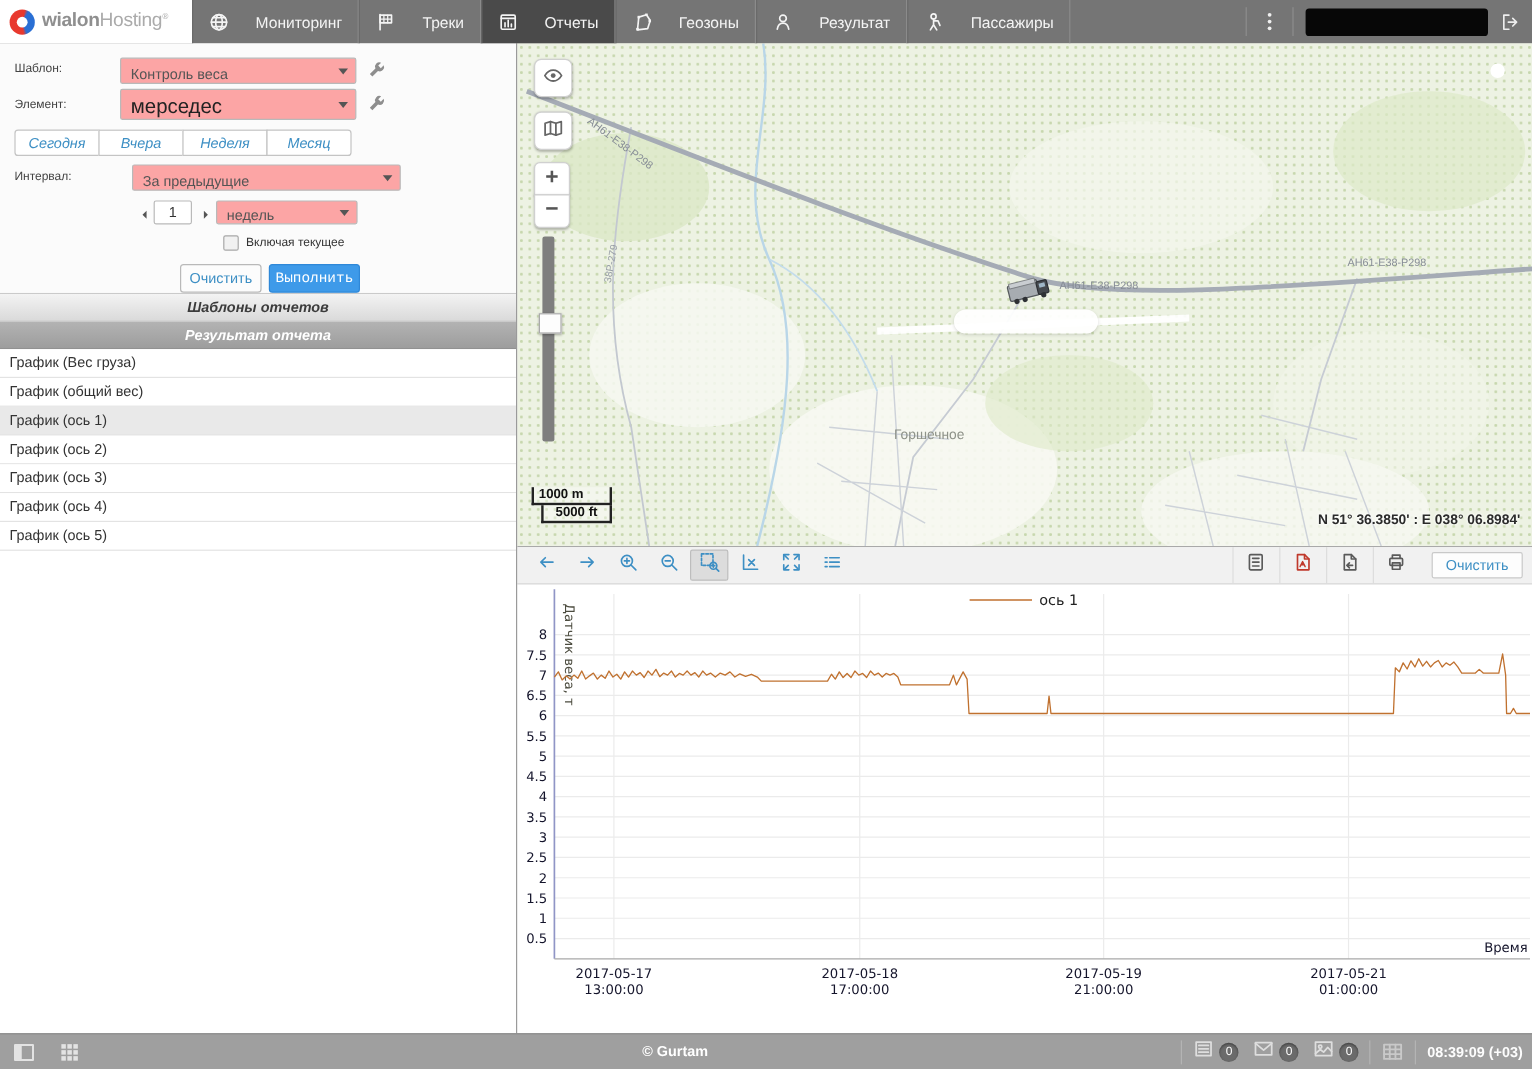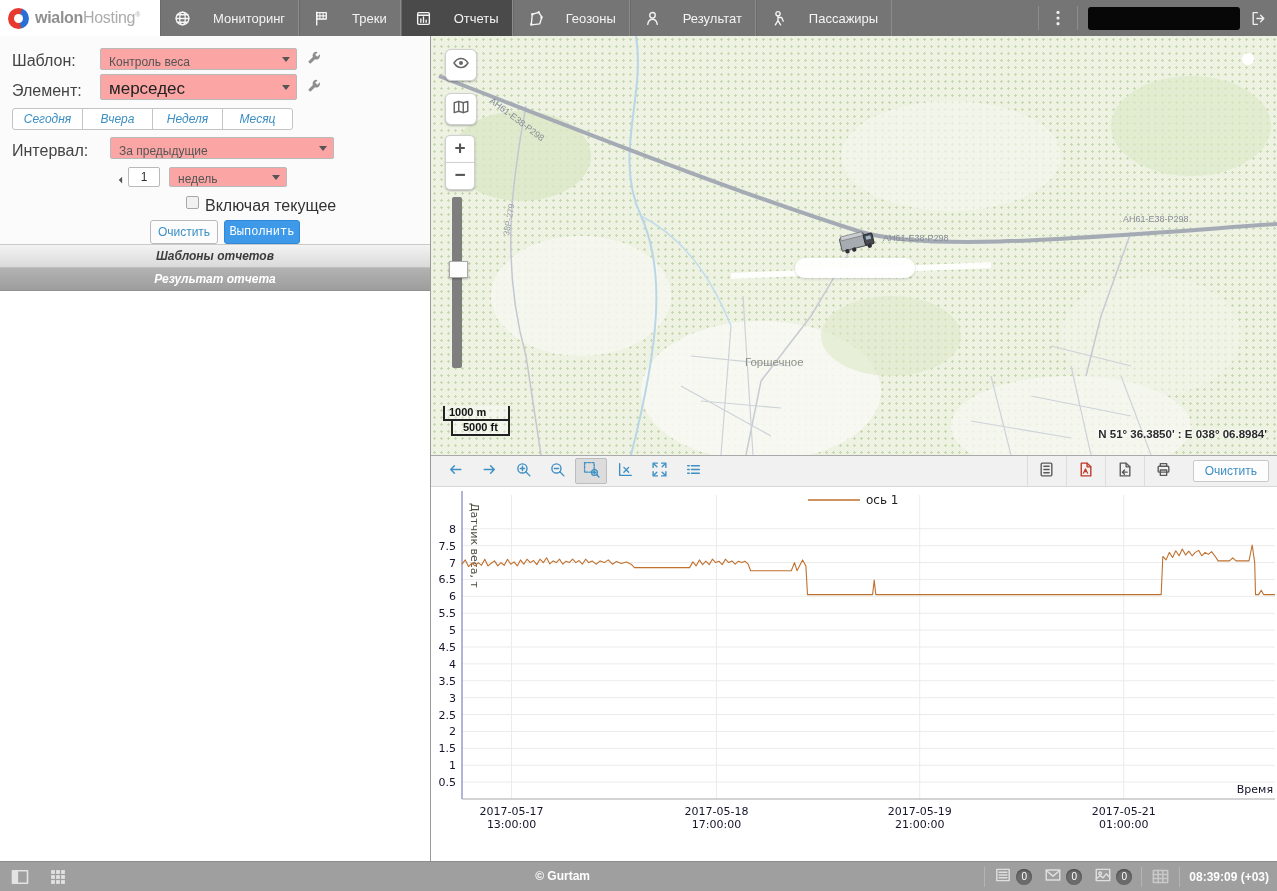--- a/index.html
+++ b/index.html
@@ -25,21 +25,21 @@
   .vsep-top{width:1px;height:24px;background:#8d8d8d;}
   .dots-icon{width:18px;height:18px;color:#f0f0f0;cursor:pointer;}
   .dots-icon svg{width:18px;height:18px;}
   .user-redacted{width:152px;height:23px;background:#070707;border-radius:3px;}
   .exit-icon{width:17px;height:17px;color:#ededed;cursor:pointer;}
   .exit-icon svg{width:17px;height:17px;}
   
   .left-panel{position:absolute;left:0;top:36px;width:430px;bottom:29px;background:#fff;
               border-right:1px solid #9a9a9a;z-index:10;}
   .form-area{position:relative;height:208px;background:#fbfbfb;}
-  .flabel{position:absolute;font-size:16px;color:#444;}
+  .flabel{position:absolute;font-size:10px;color:#444;}
   .sel{position:absolute;height:22px;box-sizing:border-box;background:#fca5a5;border:1px solid #b9b9b9;
        border-radius:2px;font-size:12px;color:#555;display:flex;align-items:flex-end;
        padding:0 20px 0 8px;cursor:pointer;}
   .sel .arr{position:absolute;right:6px;top:50%;margin-top:-2px;width:0;height:0;
        border-left:4px solid transparent;border-right:4px solid transparent;border-top:5px solid #555;}
   .sel.big{height:26px;font-size:17px;color:#222;}
   .wrench{position:absolute;width:17px;height:17px;color:#8e8e8e;cursor:pointer;}
   .wrench svg{width:17px;height:17px;}
   .quick-row{position:absolute;left:12px;top:72px;display:flex;font-style:italic;}
   .qbtn{width:71px;height:22px;box-sizing:border-box;background:#fff;border:1px solid #c4c4c4;
@@ -242,33 +242,42 @@
         <span class="arr"></span>
     </div>
 
     <span class="caret" style="left:115px;top:136px;"><svg class="icon-svg" viewBox="0 0 16 16">
           <path d="M9.5 3.5l-4.5 4.5 4.5 4.5z" fill="currentColor" stroke="none"></path>
         </svg></span>
     <input class="num-input" style="left: 128px; top: 131px;" value="1">
     <span class="caret" style="left:165px;top:136px;"><svg class="icon-svg" viewBox="0 0 16 16">
           <path d="M6.5 3.5L11 8l-4.5 4.5z" fill="currentColor" stroke="none"></path>
         </svg></span>
-    <div class="sel" style="left:169px;top:131px;width:118px;height:20px;">
+    <div class="sel" style="left:180px;top:131px;width:118px;height:20px;">
       <span>недель</span>
         <span class="arr"></span>
     </div>
 
     <span class="chk" style="left:186px;top:160px;"></span>
     <span class="flabel" style="left:205px;top:161px;color:#333;">Включая текущее</span>
 
     <div class="btn light" style="left:150px;top:184px;width:68px;">Очистить</div>
     <div class="btn blue" style="left:224px;top:184px;width:76px;">Выполнить</div>
   </div>
   <div class="sec-header light">Шаблоны отчетов</div>
   <div class="sec-header dark">Результат отчета</div>
+  <div class="result-list">
+      <div class="row">График (Вес груза)</div>
+      <div class="row">График (общий вес)</div>
+      <div class="row selected">График (ось 1)</div>
+      <div class="row">График (ось 2)</div>
+      <div class="row">График (ось 3)</div>
+      <div class="row">График (ось 4)</div>
+      <div class="row">График (ось 5)</div>
+    </div>
 </div>
 
 <div class="map-area">
   <svg class="map-svg" width="846" height="419" viewBox="0 0 846 419">
 
     <ellipse cx="150" cy="260" rx="90" ry="60" fill="#f6f8f1" opacity=".85"></ellipse>
     <ellipse cx="520" cy="120" rx="110" ry="55" fill="#f3f6ec" opacity=".7"></ellipse>
     <ellipse cx="330" cy="355" rx="120" ry="70" fill="#f7f8f2" opacity=".9"></ellipse>
     <ellipse cx="720" cy="300" rx="90" ry="60" fill="#f2f5ea" opacity=".6"></ellipse>
     <ellipse cx="640" cy="390" rx="120" ry="50" fill="#f6f8f1" opacity=".8"></ellipse>

